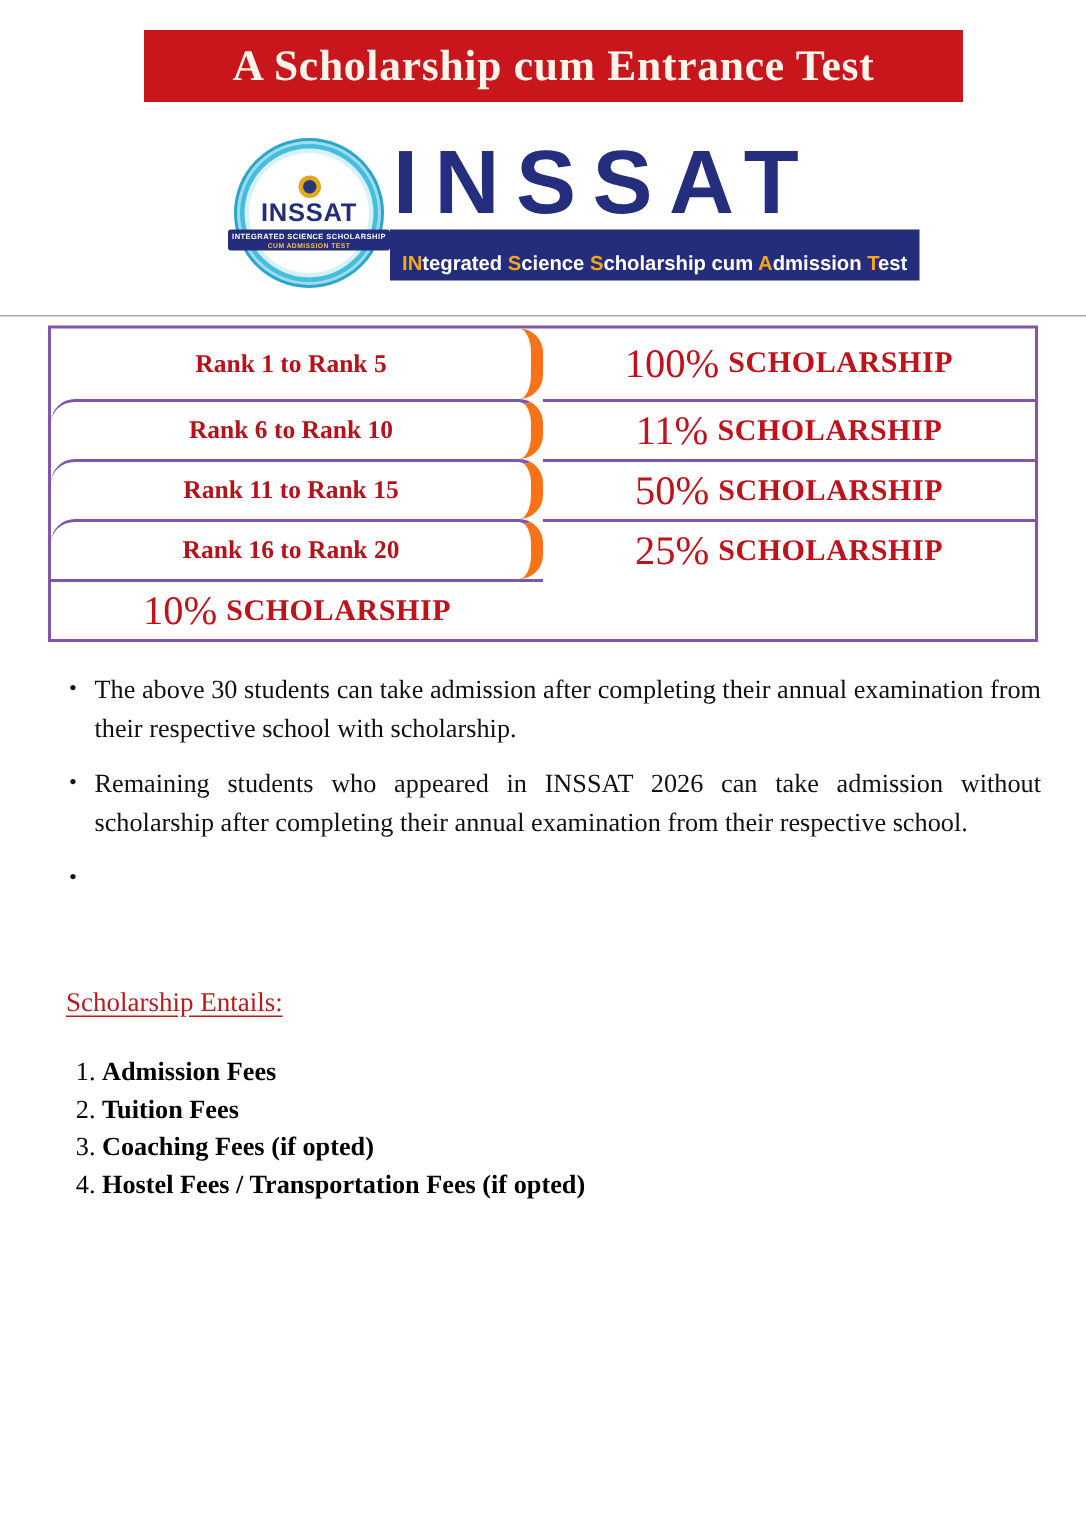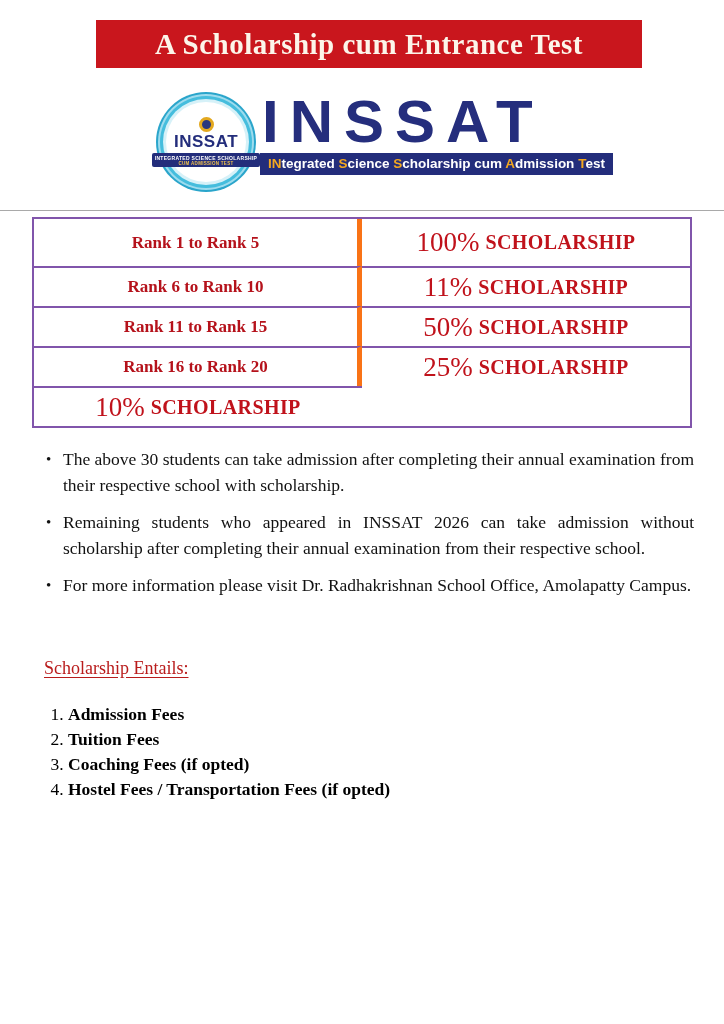--- a/index.html
+++ b/index.html
@@ -91,21 +91,21 @@
     font-weight: 800;
     font-size: 60px;
     line-height: 60px;
     color: #252e7d;
     letter-spacing: 11px;
     margin-left: 2px;
   }
   .tagline-bar {
     background: #232d7b;
     margin-top: 1px;
-    padding: 3px 8px 4px 8px;
+    padding: 15px 8px 4px 8px;
     width: max-content;
     font-family: "Liberation Sans", sans-serif;
     font-weight: bold;
     font-size: 13.5px;
     color: #ffffff;
     white-space: pre;
   }
   .tagline-bar .hl { color: #f3a71f; }
 
   
@@ -124,21 +124,21 @@
     display: grid;
     grid-template-columns: 1fr 1fr;
     grid-template-rows: 47px 40px 40px 40px 40px;
     border: 2px solid #8155ab;
   }
   .rank-table .cell {
     display: flex; align-items: center; justify-content: center;
     border-top: 2px solid #8155ab;
   }
   .rank-table .cell.first { border-top: none; }
-  .rank-table .cell.left { border-right: 5px solid #f97316; }
+  .rank-table .cell.left { border-right: 8px solid #f97316; border-radius: 16px; }
   .rank-text {
     font-family: "Liberation Serif", serif;
     font-weight: bold;
     font-size: 17px;
     color: #b5121b;
   }
   .sch-num {
     font-family: "Liberation Serif", serif;
     font-weight: normal;
     font-size: 27px;
@@ -269,21 +269,20 @@
     <li>
       <span class="dot">•</span>
       <span>The above 30 students can take admission after completing their annual examination from their respective school with scholarship.</span>
     </li>
     <li>
       <span class="dot">•</span>
       <span>Remaining students who appeared in INSSAT 2026 can take admission without scholarship after completing their annual examination from their respective school.</span>
     </li>
     <li>
       <span class="dot">•</span>
-      <span>For more information please visit Dr. Radhakrishnan School Office, Amolapatty Campus.</span>
     </li>
   </ul>
 
   <div class="entails-heading">Scholarship Entails:</div>
 
   <ol class="entails-list">
     <li>Admission Fees</li>
     <li>Tuition Fees</li>
     <li>Coaching Fees (if opted)</li>
     <li>Hostel Fees / Transportation Fees (if opted)</li>

